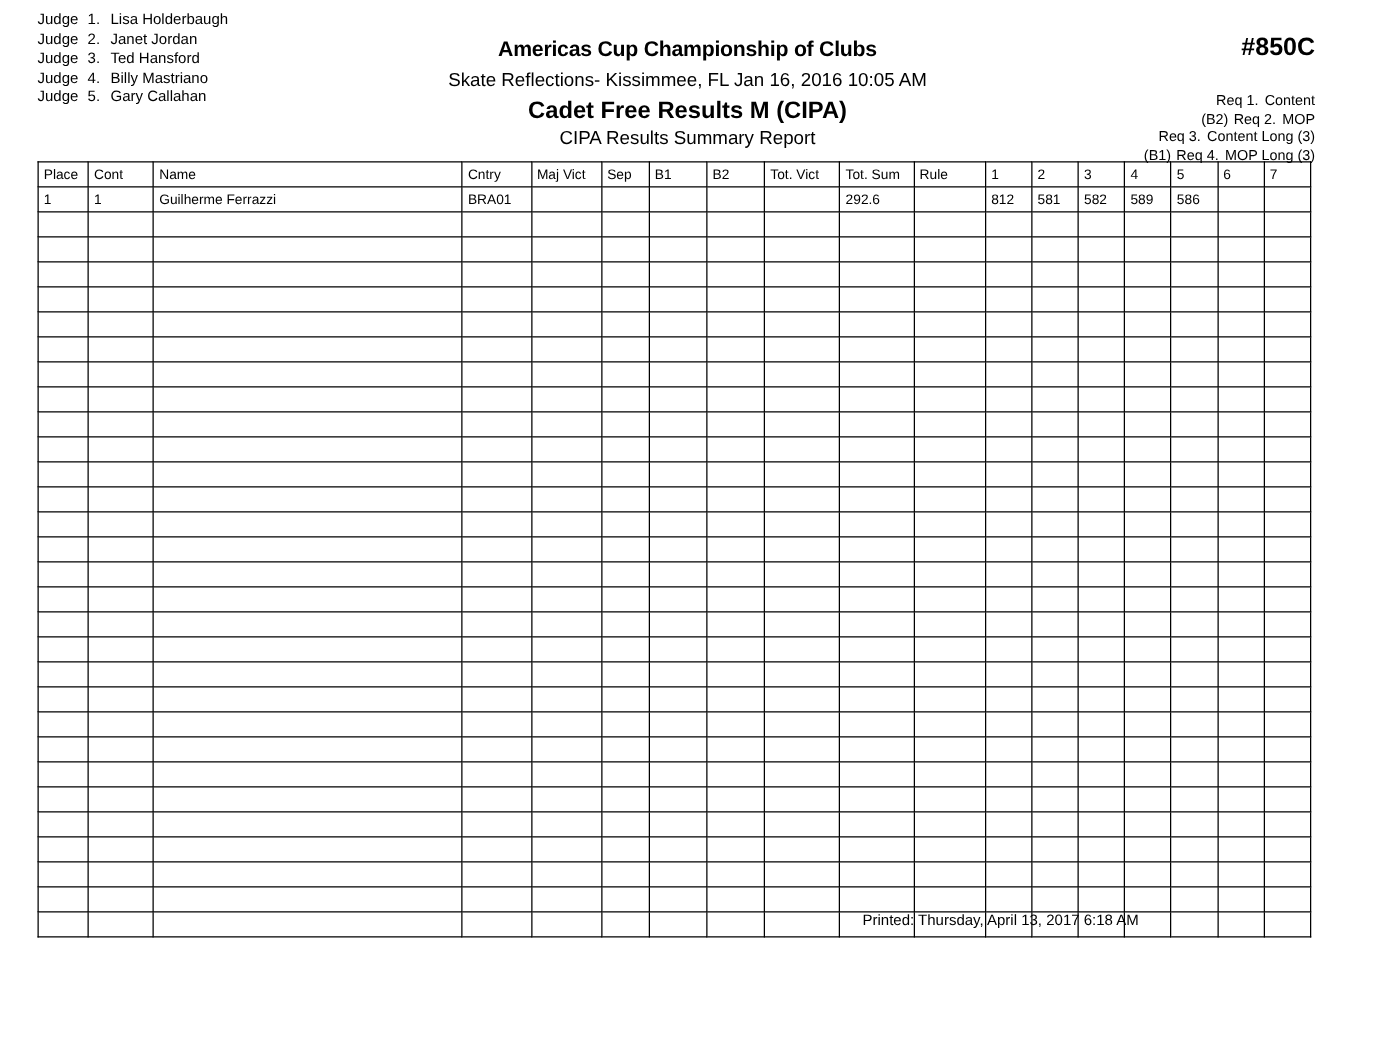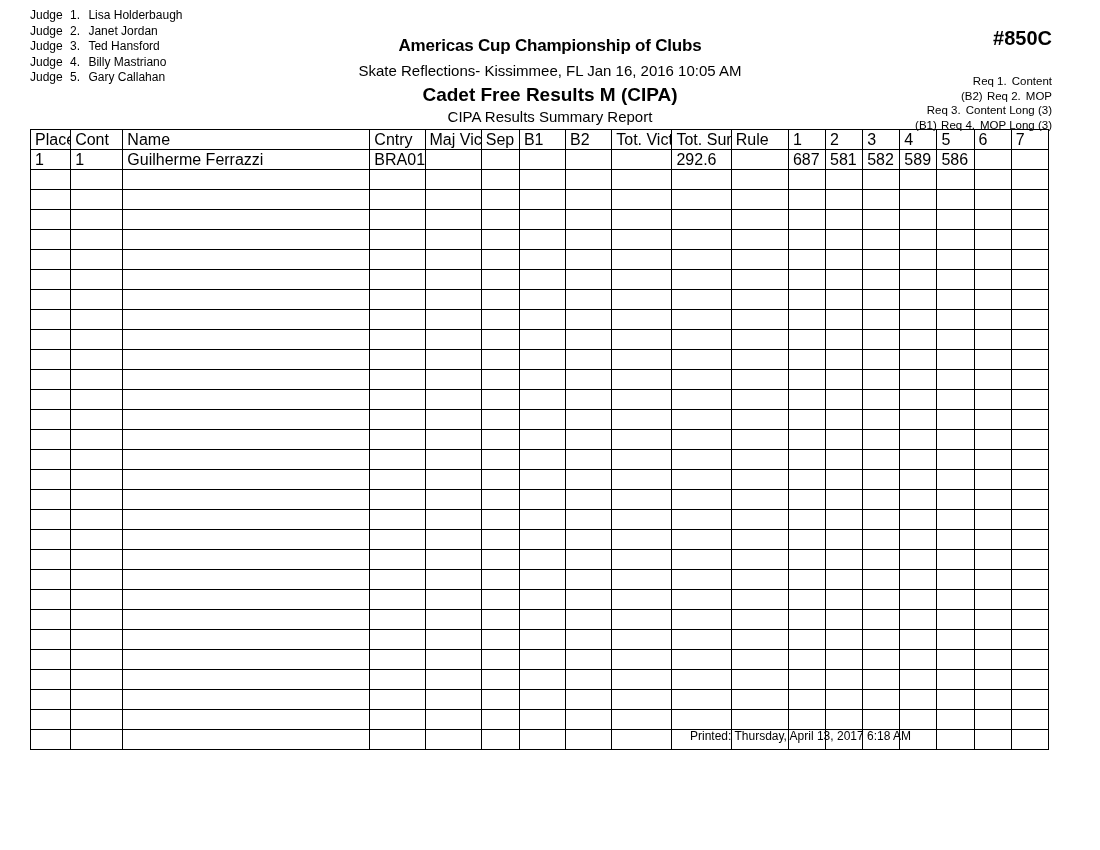--- a/index.html
+++ b/index.html
@@ -28,21 +28,21 @@
     white-space: nowrap;
   }
   .judge-row .j-label { display: inline-block; }
   .judge-row .j-num { display: inline-block; padding-left: 4px; }
   .judge-row .j-name { display: inline-block; padding-left: 5px; }
 
   
   .header-center {
     position: absolute;
     left: 230px;
-    top: 36px;
+    top: 30px;
     width: 640px;
     text-align: center;
   }
   .title-main {
     font-size: 17px;
     font-weight: bold;
     letter-spacing: -0.2px;
   }
   .title-sub {
     font-size: 15px;
@@ -96,21 +96,21 @@
   .results-wrap {
     position: absolute;
     left: 30px;
     top: 129px;
     width: 1019px;
   }
   table.results {
     border-collapse: collapse;
     table-layout: fixed;
     width: 1019px;
-    font-size: 16px;
+    font-size: 11px;
   }
   table.results th,
   table.results td {
     border: 1px solid #000000;
     height: 19px;
     padding: 0 4px;
     font-weight: normal;
     text-align: left;
     vertical-align: middle;
     overflow: hidden;
@@ -243,21 +243,21 @@
         <td class="center">1</td>
         <td class="center">Guilherme Ferrazzi</td>
         <td class="center">BRA01</td>
         <td class="center"></td>
         <td class="center"></td>
         <td class="center"></td>
         <td class="center"></td>
         <td class="center"></td>
         <td class="num">292.6</td>
         <td class="center"></td>
-        <td class="num">687</td>
+        <td class="num">812</td>
         <td class="num">581</td>
         <td class="num">582</td>
         <td class="num">589</td>
         <td class="num">586</td>
         <td class="num"></td>
         <td class="num"></td>
       </tr>
     <tr class="empty-row">
           <td>&nbsp;</td>
           <td>&nbsp;</td>

